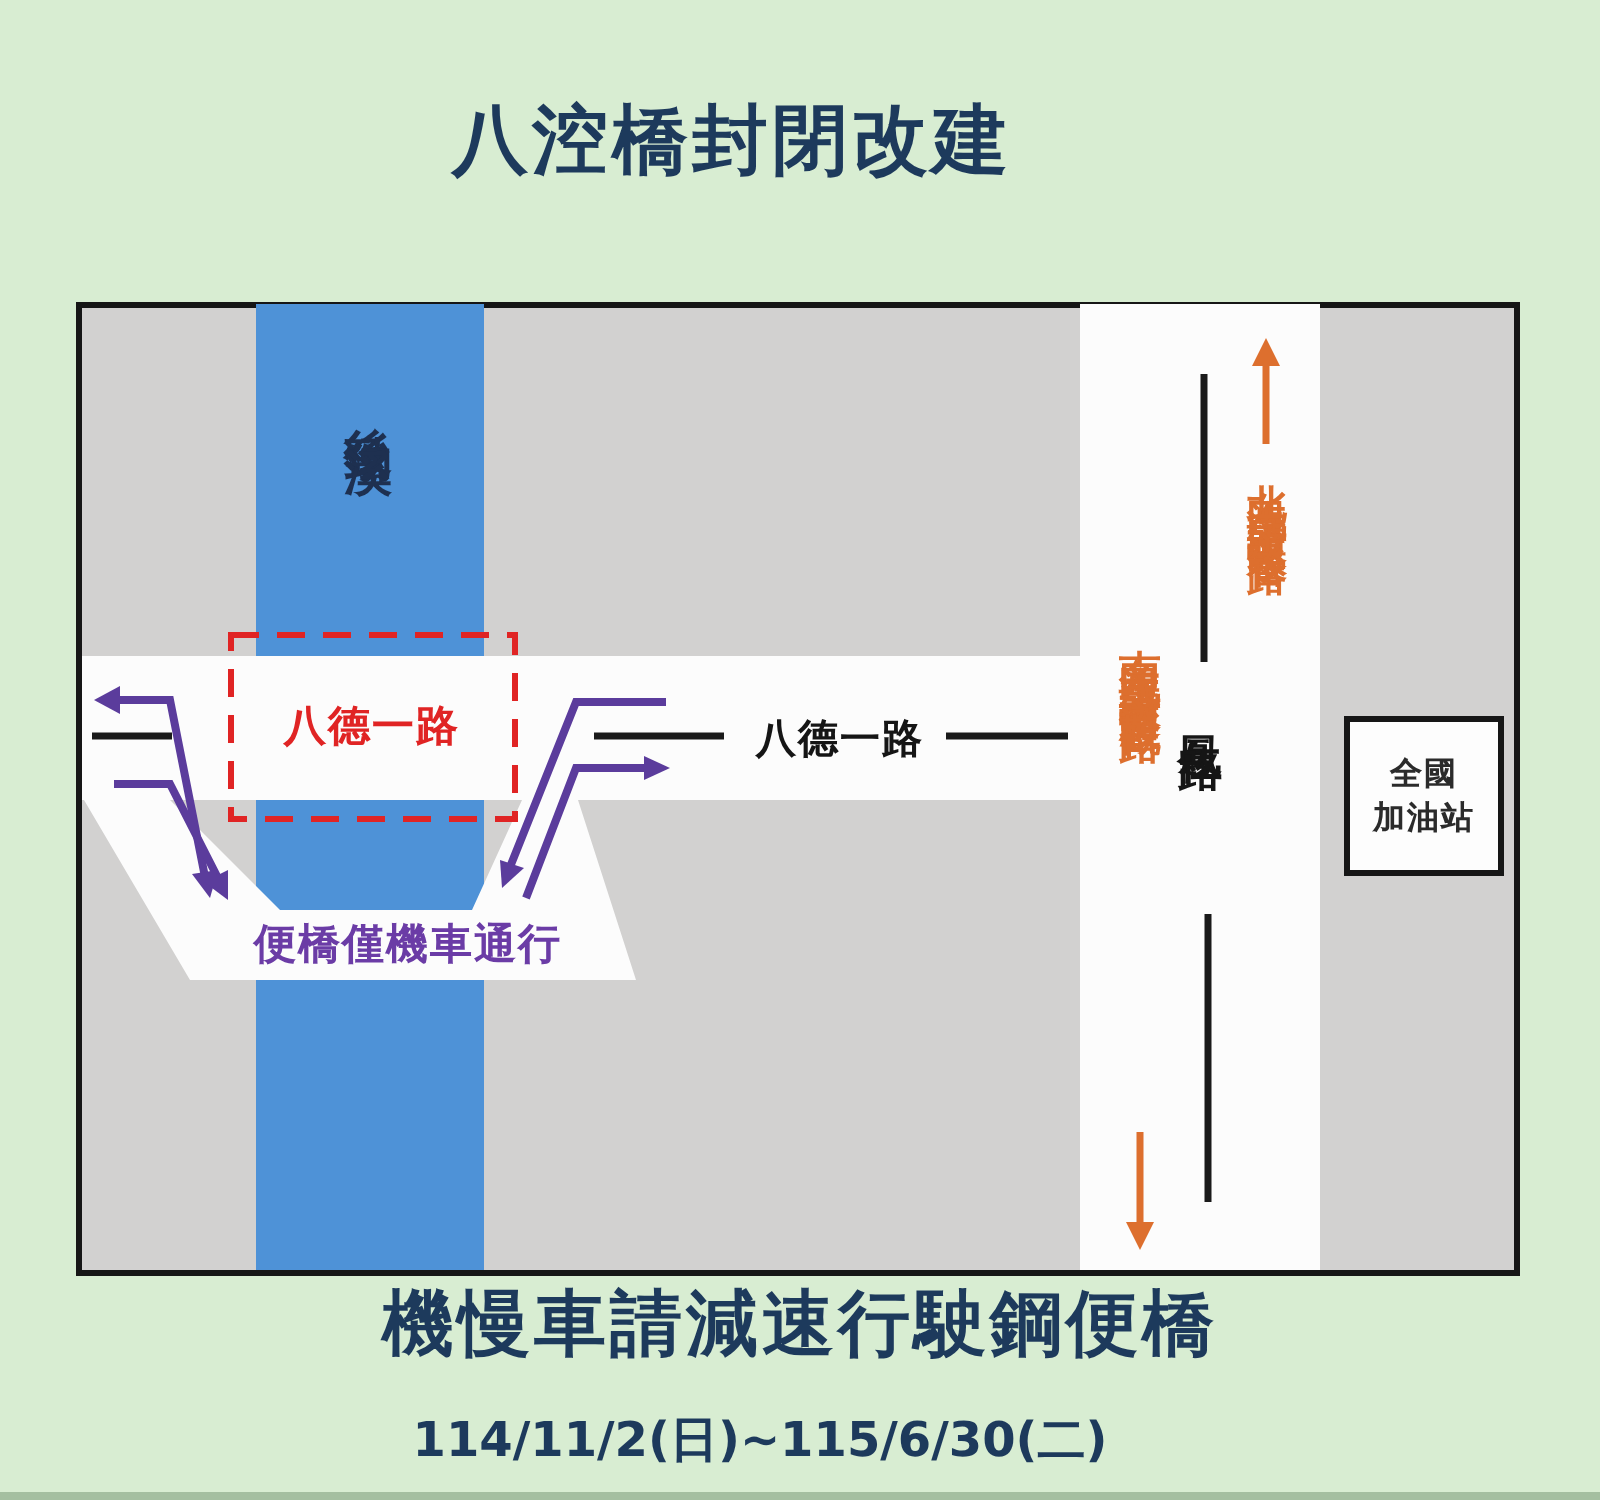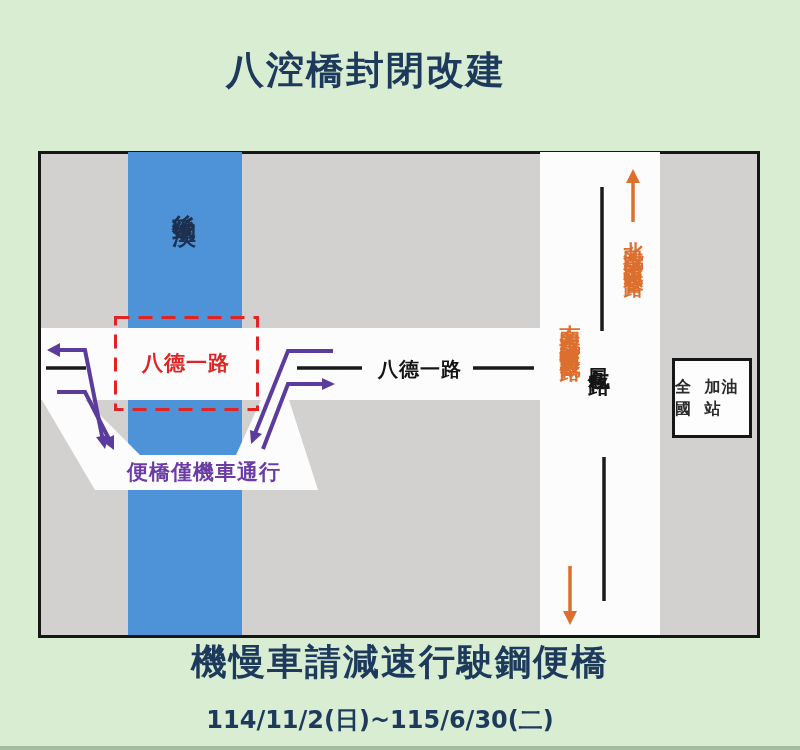--- a/index.html
+++ b/index.html
@@ -39,21 +39,21 @@
     left:103px;top:458px;width:202px;text-align:center;
     color:#6b3ca6;font-size:21px;font-weight:700;letter-spacing:1px;
   }
   .bade-label{
     left:360px;top:356px;width:120px;text-align:center;
     color:#151515;font-size:20px;font-weight:700;letter-spacing:1px;
   }
   .gas-box{
     left:672px;top:358px;width:80px;height:80px;box-sizing:border-box;
     background:#fdfdfd;border:3px solid #161616;
-    display:flex;flex-direction:row;align-items:center;justify-content:center;
+    display:flex;flex-direction:column;align-items:center;justify-content:center;
     color:#2b2b2b;font-size:16px;font-weight:700;line-height:1.35;letter-spacing:1px;
   }
   .footer1{
     left:0;top:638px;width:800px;text-align:center;
     color:#1d3a5c;font-size:36px;font-weight:700;letter-spacing:2px;
   }
   .footer-dates{
     left:0;top:704px;width:760px;text-align:center;
     color:#1d3a5c;font-size:24px;font-weight:700;
   }

